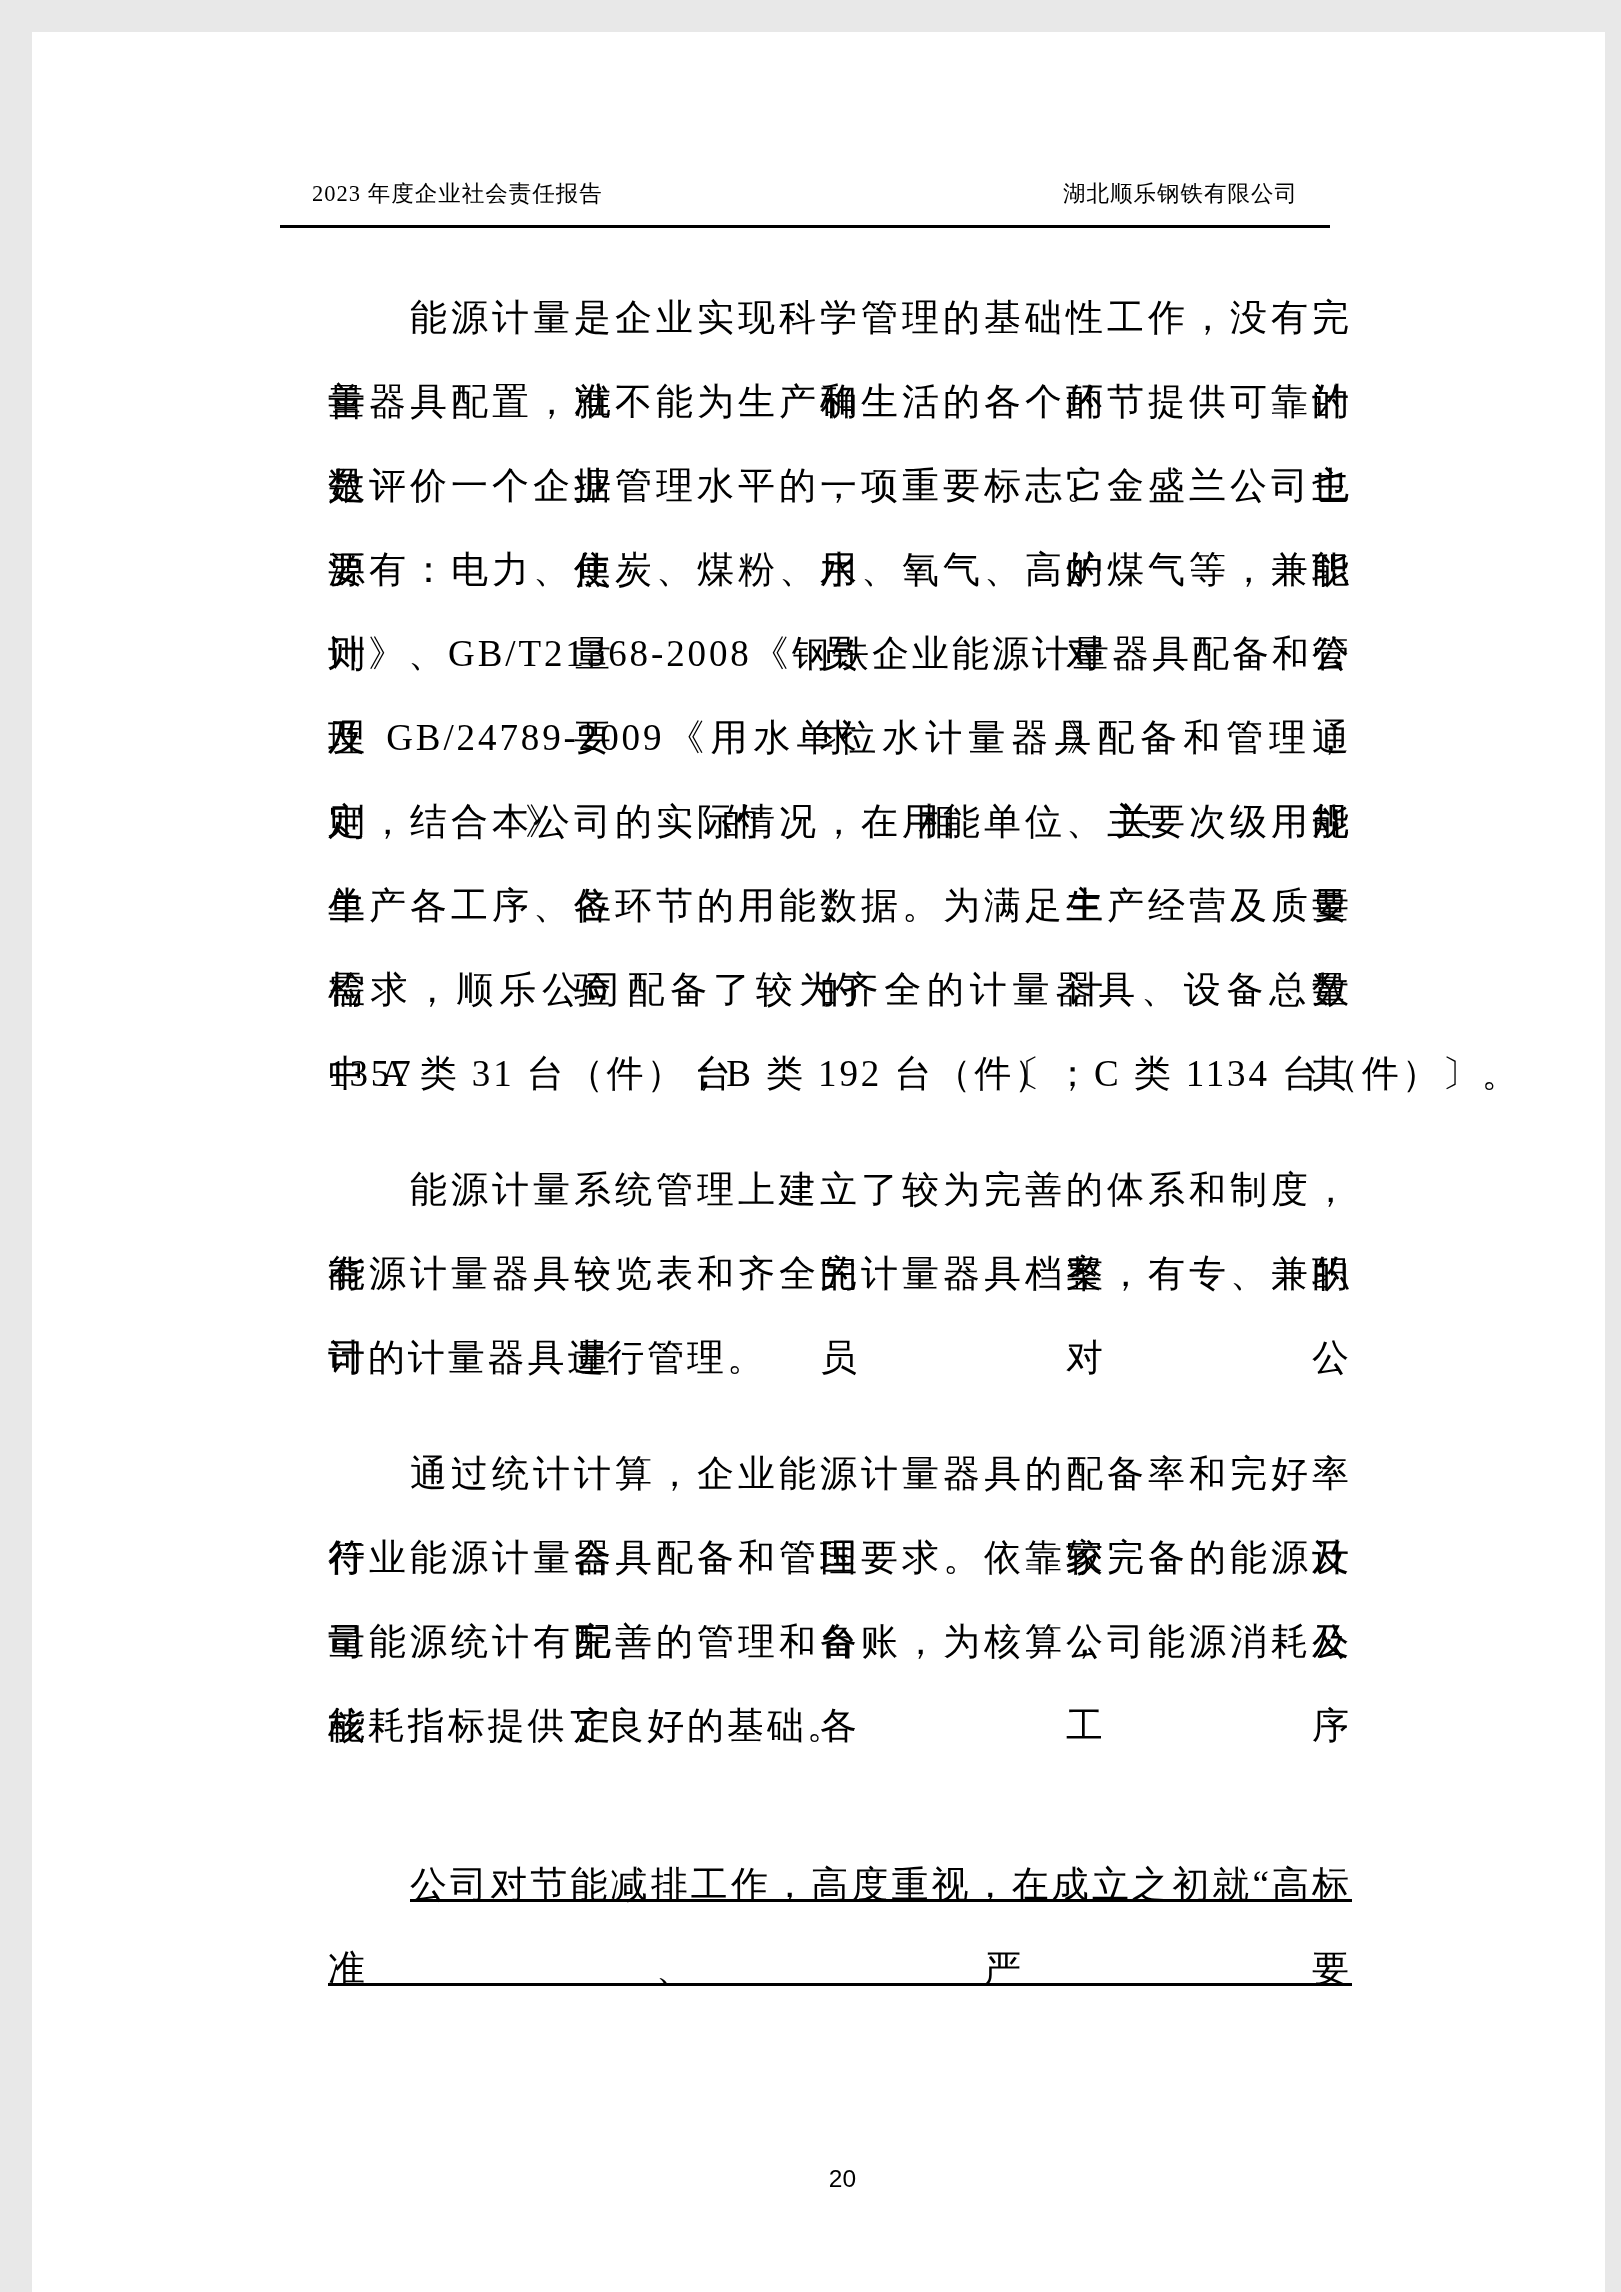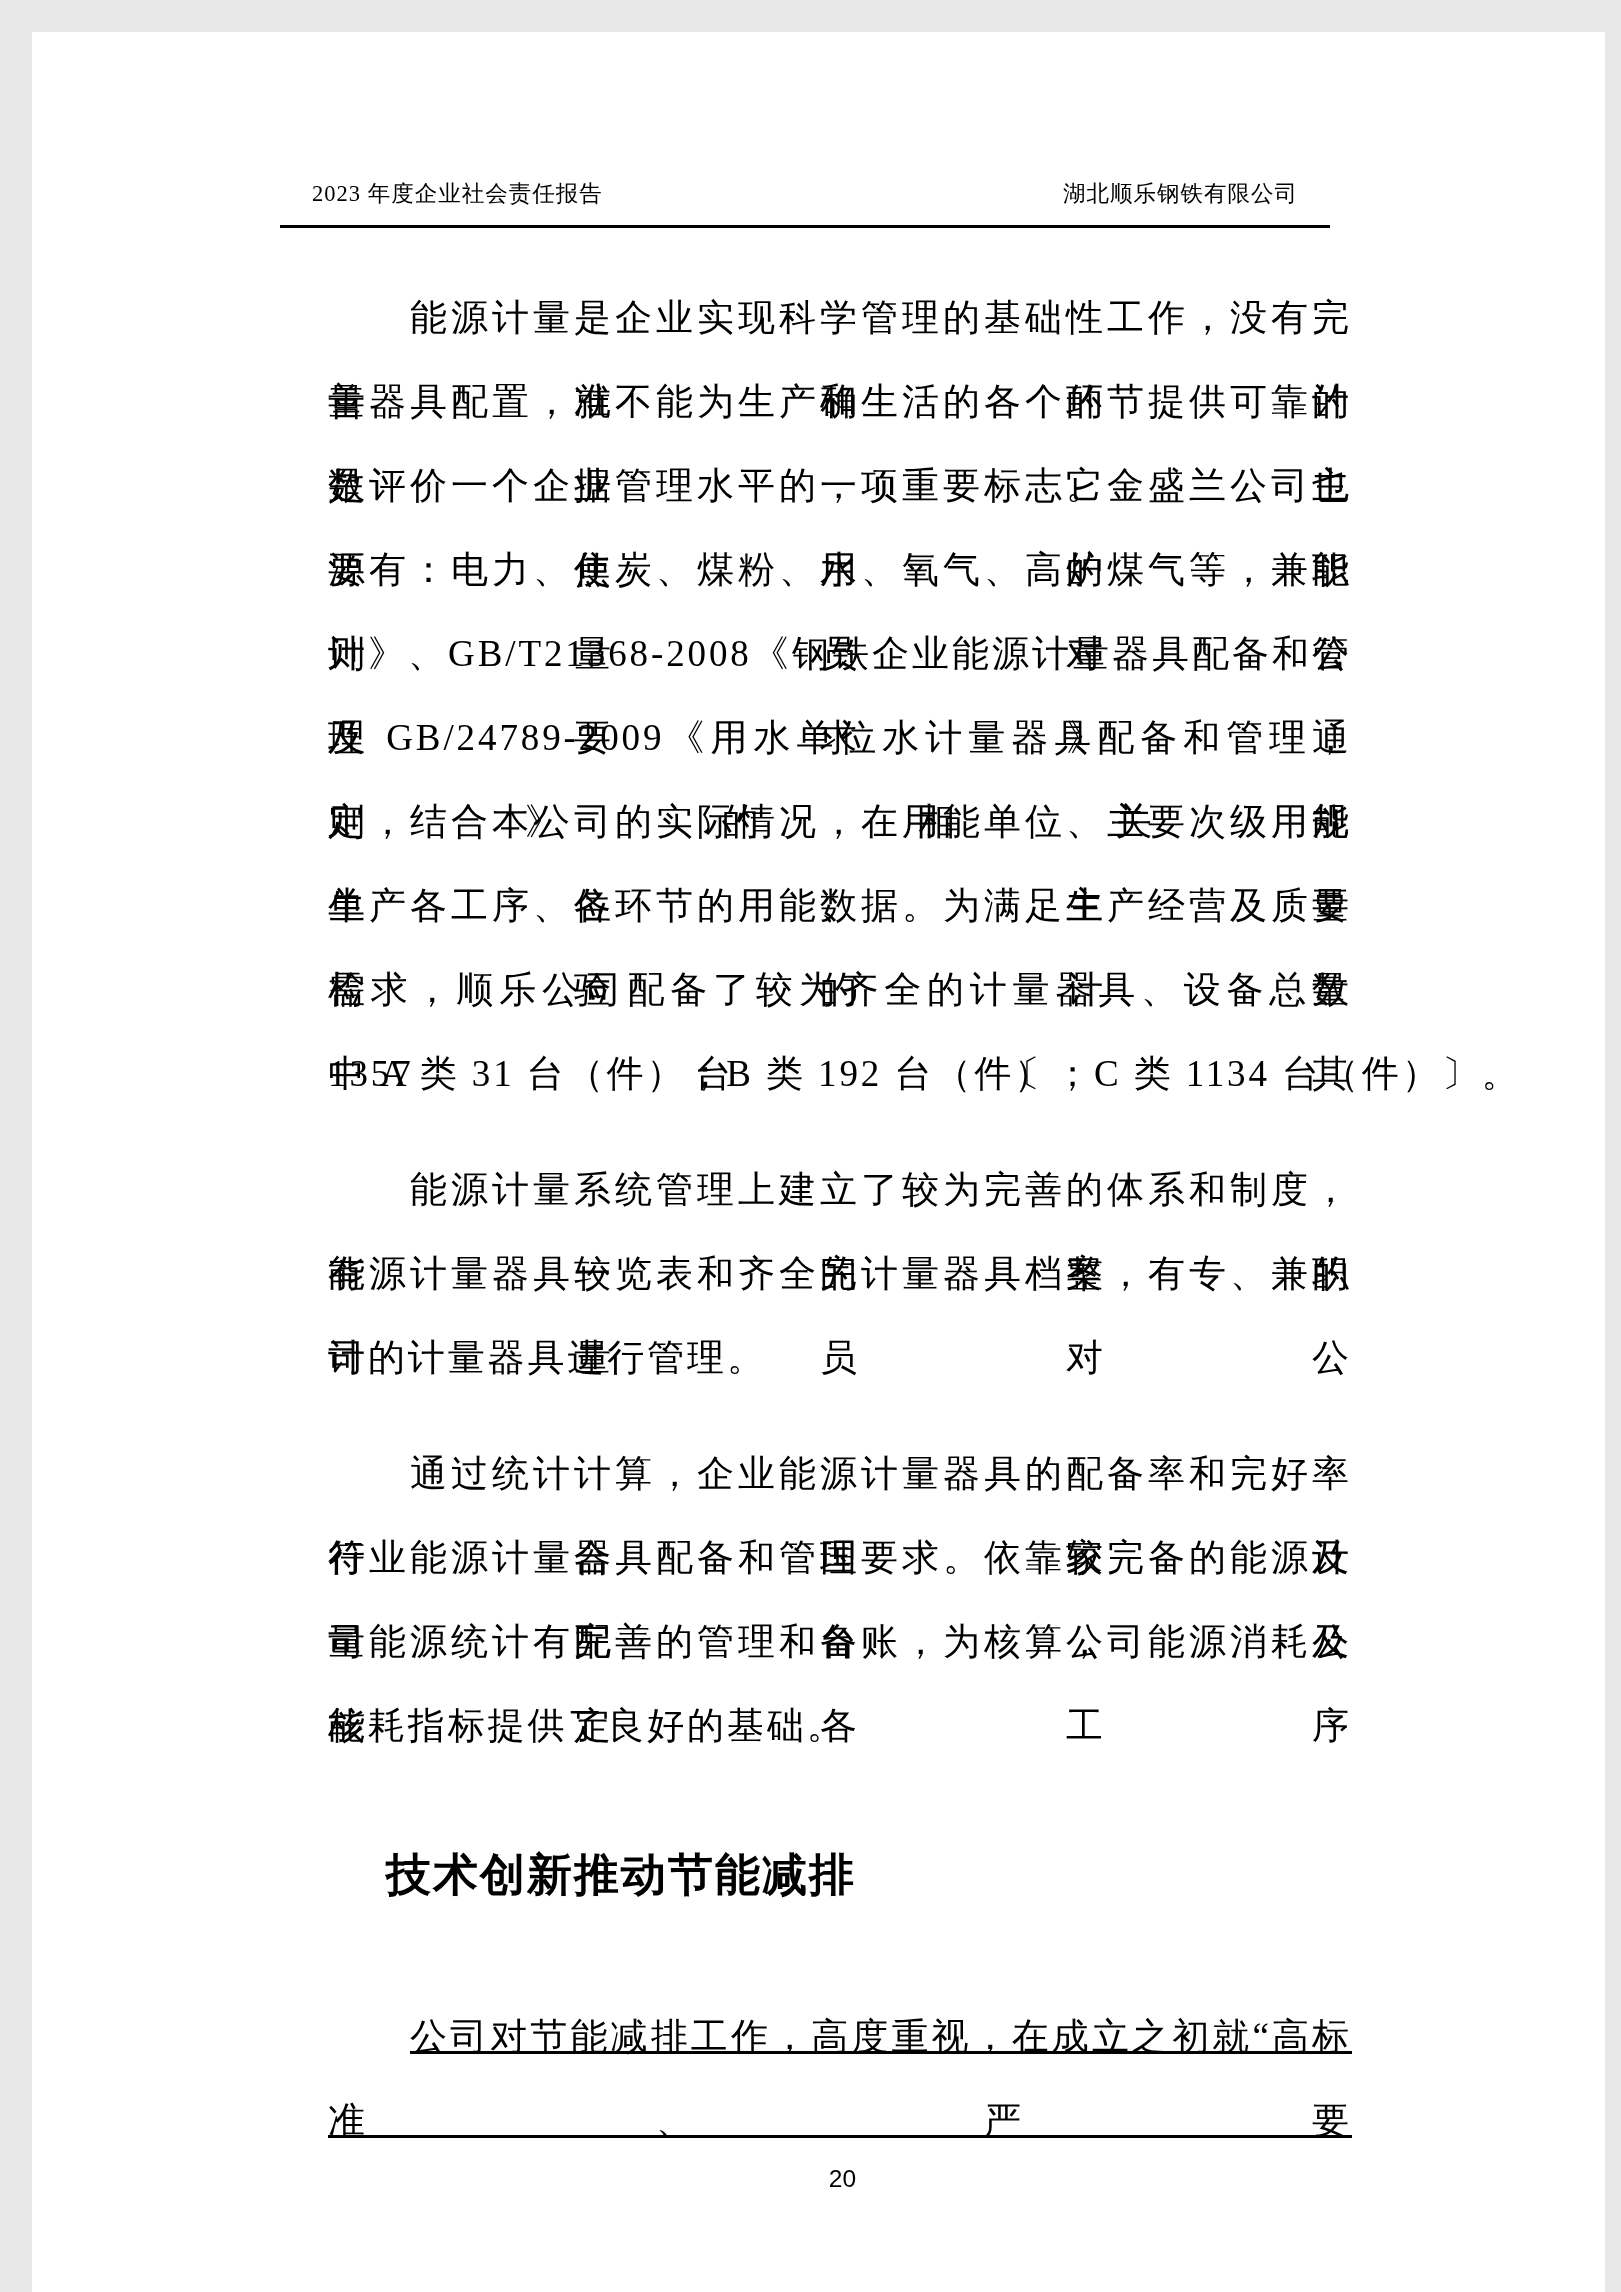--- a/index.html
+++ b/index.html
@@ -103,21 +103,20 @@
       <div class="line">司的计量器具进行管理。</div>
     </div>
 
     <div>
       <div class="line j indent">通过统计计算，企业能源计量器具的配备率和完好率符合国家及</div>
       <div class="line j">行业能源计量器具配备和管理要求。依靠较完备的能源计量配备，公</div>
       <div class="line j">司能源统计有完善的管理和台账，为核算公司能源消耗及核定各工序</div>
       <div class="line">能耗指标提供了良好的基础。</div>
     </div>
 
-    <div class="section-heading">技术创新推动节能减排</div>
 
     <div class="after-heading">
       <div class="line j indent">公司对节能减排工作，高度重视，在成立之初就“高标准、严要</div>
     </div>
 
   </div>
 
   <div class="page-number">20</div>
 
 </div>

